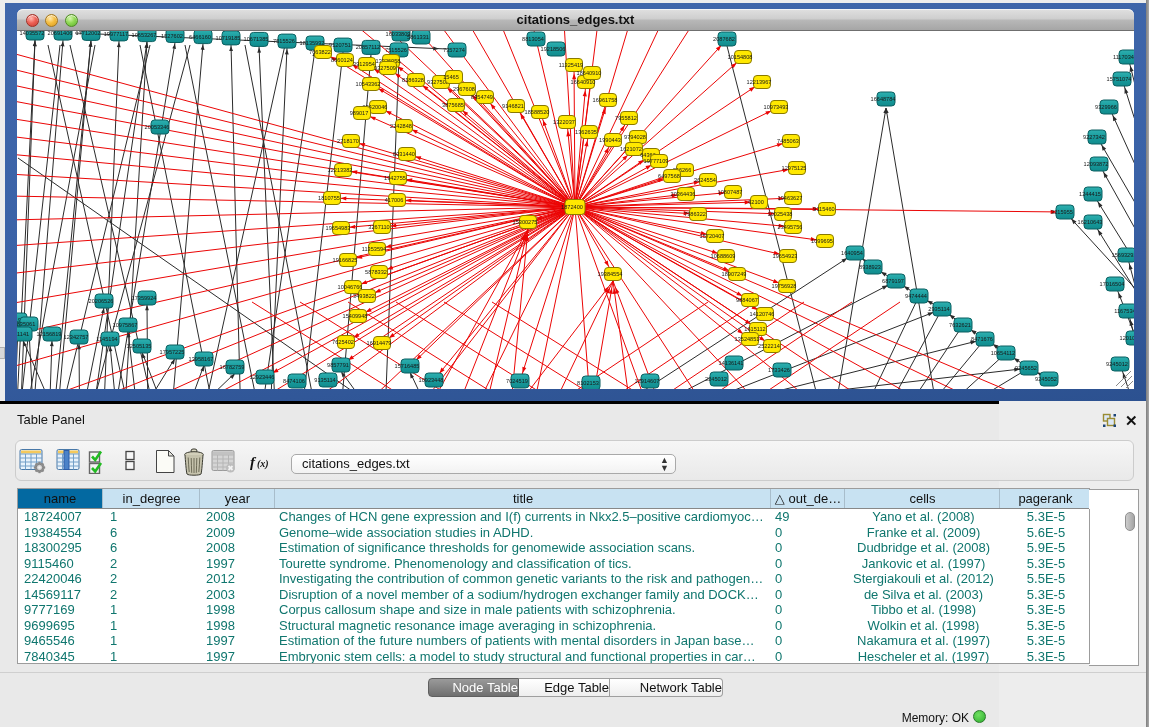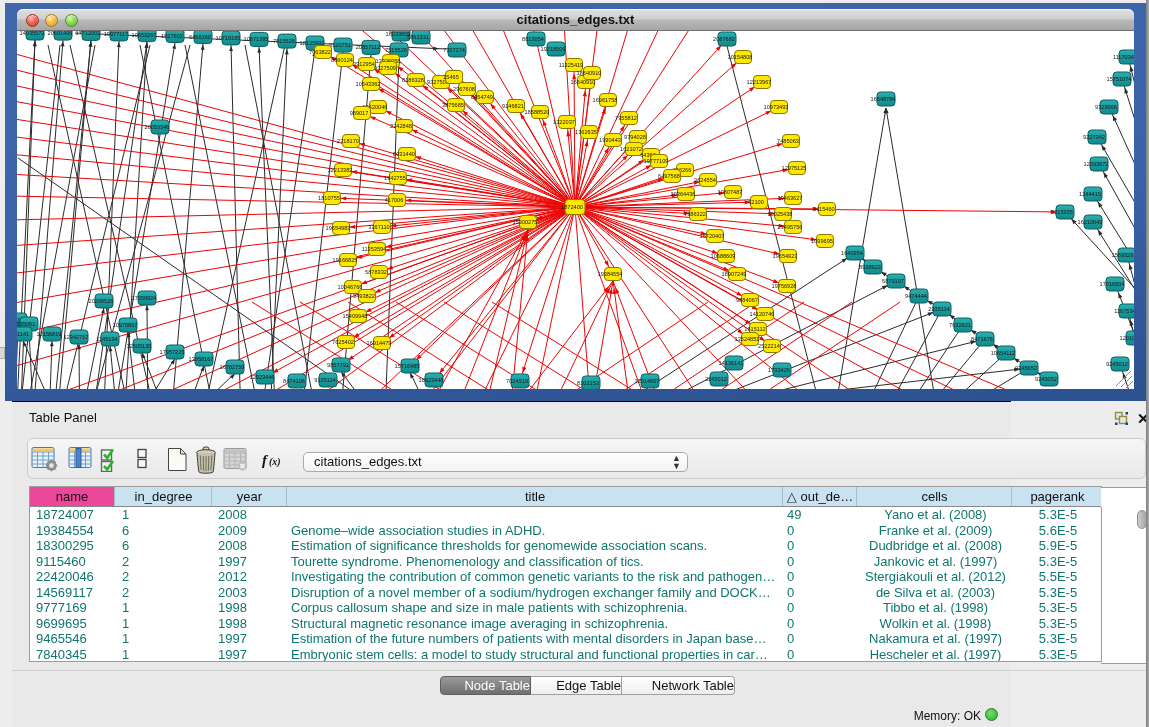--- a/index.html
+++ b/index.html
@@ -2,21 +2,21 @@
 <html><head><meta charset="utf-8"><style>
 * {margin:0;padding:0;box-sizing:border-box}
 html,body {width:1149px;height:727px;overflow:hidden;font-family:"Liberation Sans",sans-serif;background:#ededed}
 #stage {position:relative;width:1149px;height:727px}
 .abs {position:absolute}
 #desktop {left:5px;top:3px;width:1141px;height:398px;background:linear-gradient(175deg,#4067ab 0%,#3a62a7 55%,#2c5190 100%);}
 #titlebar {left:17px;top:9px;width:1117px;height:22px;border-radius:6px 6px 0 0;background:linear-gradient(#e0e0e0 0%,#cfcfcf 45%,#b7b7b7 55%,#a6a6a6 100%);border-bottom:1px solid #6f6f6f;box-shadow:inset 0 1px 0 #f4f4f4}
 #titlebar .title {position:absolute;left:0;right:0;top:3px;text-align:center;font-size:13px;font-weight:bold;color:#111}
 .tl {position:absolute;top:4.5px;width:13px;height:13px;border-radius:50%;box-shadow:inset 0 1px 1px rgba(255,255,255,.75)}
 #graph {left:17px;top:31px;width:1117px;height:358px;background:#fff;overflow:hidden}
-#tpanel {left:12px;top:401px;width:999px;height:326px;background:#e9e9e9;border-top:1px solid #000000}
+#tpanel {left:0;top:401px;width:999px;height:326px;background:#e9e9e9;border-top:3px solid #000000}
 #tpanel .ptitle {position:absolute;left:17px;top:8px;font-size:13px;color:#111}
 #toolbar {position:absolute;left:15px;top:36px;width:1119px;height:41px;background:linear-gradient(#f6f6f6,#e9e9e9);border:1px solid #cccccc;border-radius:6px}
 .ticon {position:absolute;top:7px}
 #combo {position:absolute;left:291px;top:50px;width:385px;height:20px;background:linear-gradient(#ffffff,#f2f2f2);border:1px solid #a9a9a9;border-radius:5px;font-size:13px;color:#111;line-height:18px;padding-left:10px}
 #combo .arr {position:absolute;right:6px;top:1px;font-size:9px;color:#333;line-height:8px;text-align:center}
 #thead {position:absolute;left:17px;top:84px;width:1073px;height:21px;background:#c8e2f2;border:1px solid #9c9c9c;border-bottom:1px solid #888}
 .hcell {position:absolute;top:0;height:19px;line-height:19px;font-size:13px;color:#111;text-align:center;border-right:1px solid #a8bdcb}
 #tbody {position:absolute;left:17px;top:105px;width:1073px;height:155px;background:#fff;border:1px solid #9c9c9c;border-top:none;overflow:hidden}
 .row {position:absolute;left:0;width:1073px;height:15.5px;font-size:13px;color:#0f766e;white-space:nowrap}
 .row span {position:absolute;top:0;line-height:15.5px;overflow:hidden}
@@ -794,34 +794,35 @@
               <line x1="21.5" y1="18" x2="17.5" y2="22"></line>
             </g>
           </svg></span>
     <span class="ticon" style="left:233px;top:10px"><svg width="26" height="22" viewBox="0 0 26 22">
             <text x="1" y="16" font-family="Liberation Serif, serif" font-style="italic" font-weight="bold" font-size="15" fill="#111">f</text>
             <text x="8" y="16" font-family="Liberation Serif, serif" font-style="italic" font-weight="bold" font-size="10" fill="#111">(x)</text>
           </svg></span>
   </div>
   <div id="combo">citations_edges.txt<span class="arr">▲<br>▼</span></div>
   <div id="thead">
-    <span class="hcell" style="left:0;width:85px;background:#ec4899">name</span>
+    <span class="hcell" style="left:0;width:85px;background:#0369a1">name</span>
     <span class="hcell" style="left:86px;width:96px">in_degree</span>
     <span class="hcell" style="left:183px;width:74px">year</span>
     <span class="hcell" style="left:258px;width:495px">title</span>
     <span class="hcell" style="left:754px;width:73px">△ out_de…</span>
     <span class="hcell" style="left:828px;width:154px">cells</span>
     <span class="hcell" style="left:983px;width:89px;border-right:none">pagerank</span>
   </div>
   <div style="position:absolute;left:1089px;top:85px;width:50px;height:177px;background:#ffffff;border:1px solid #9c9c9c;border-left:none"></div>
   <div id="tbody">
         <div class="row" style="top:0.0px">
 <span class="c0">18724007</span>
           <span class="c1">1</span>
           <span class="c2">2008</span>
+          <span class="c3">Changes of HCN gene expression and I(f) currents in Nkx2.5–positive cardiomyoc…</span>
           <span class="c4">49</span>
           <span class="c5">Yano et al. (2008)</span>
           <span class="c6">5.3E-5</span>
         </div>
         <div class="row" style="top:15.5px">
 <span class="c0">19384554</span>
           <span class="c1">6</span>
           <span class="c2">2009</span>
           <span class="c3">Genome–wide association studies in ADHD.</span>
           <span class="c4">0</span>

